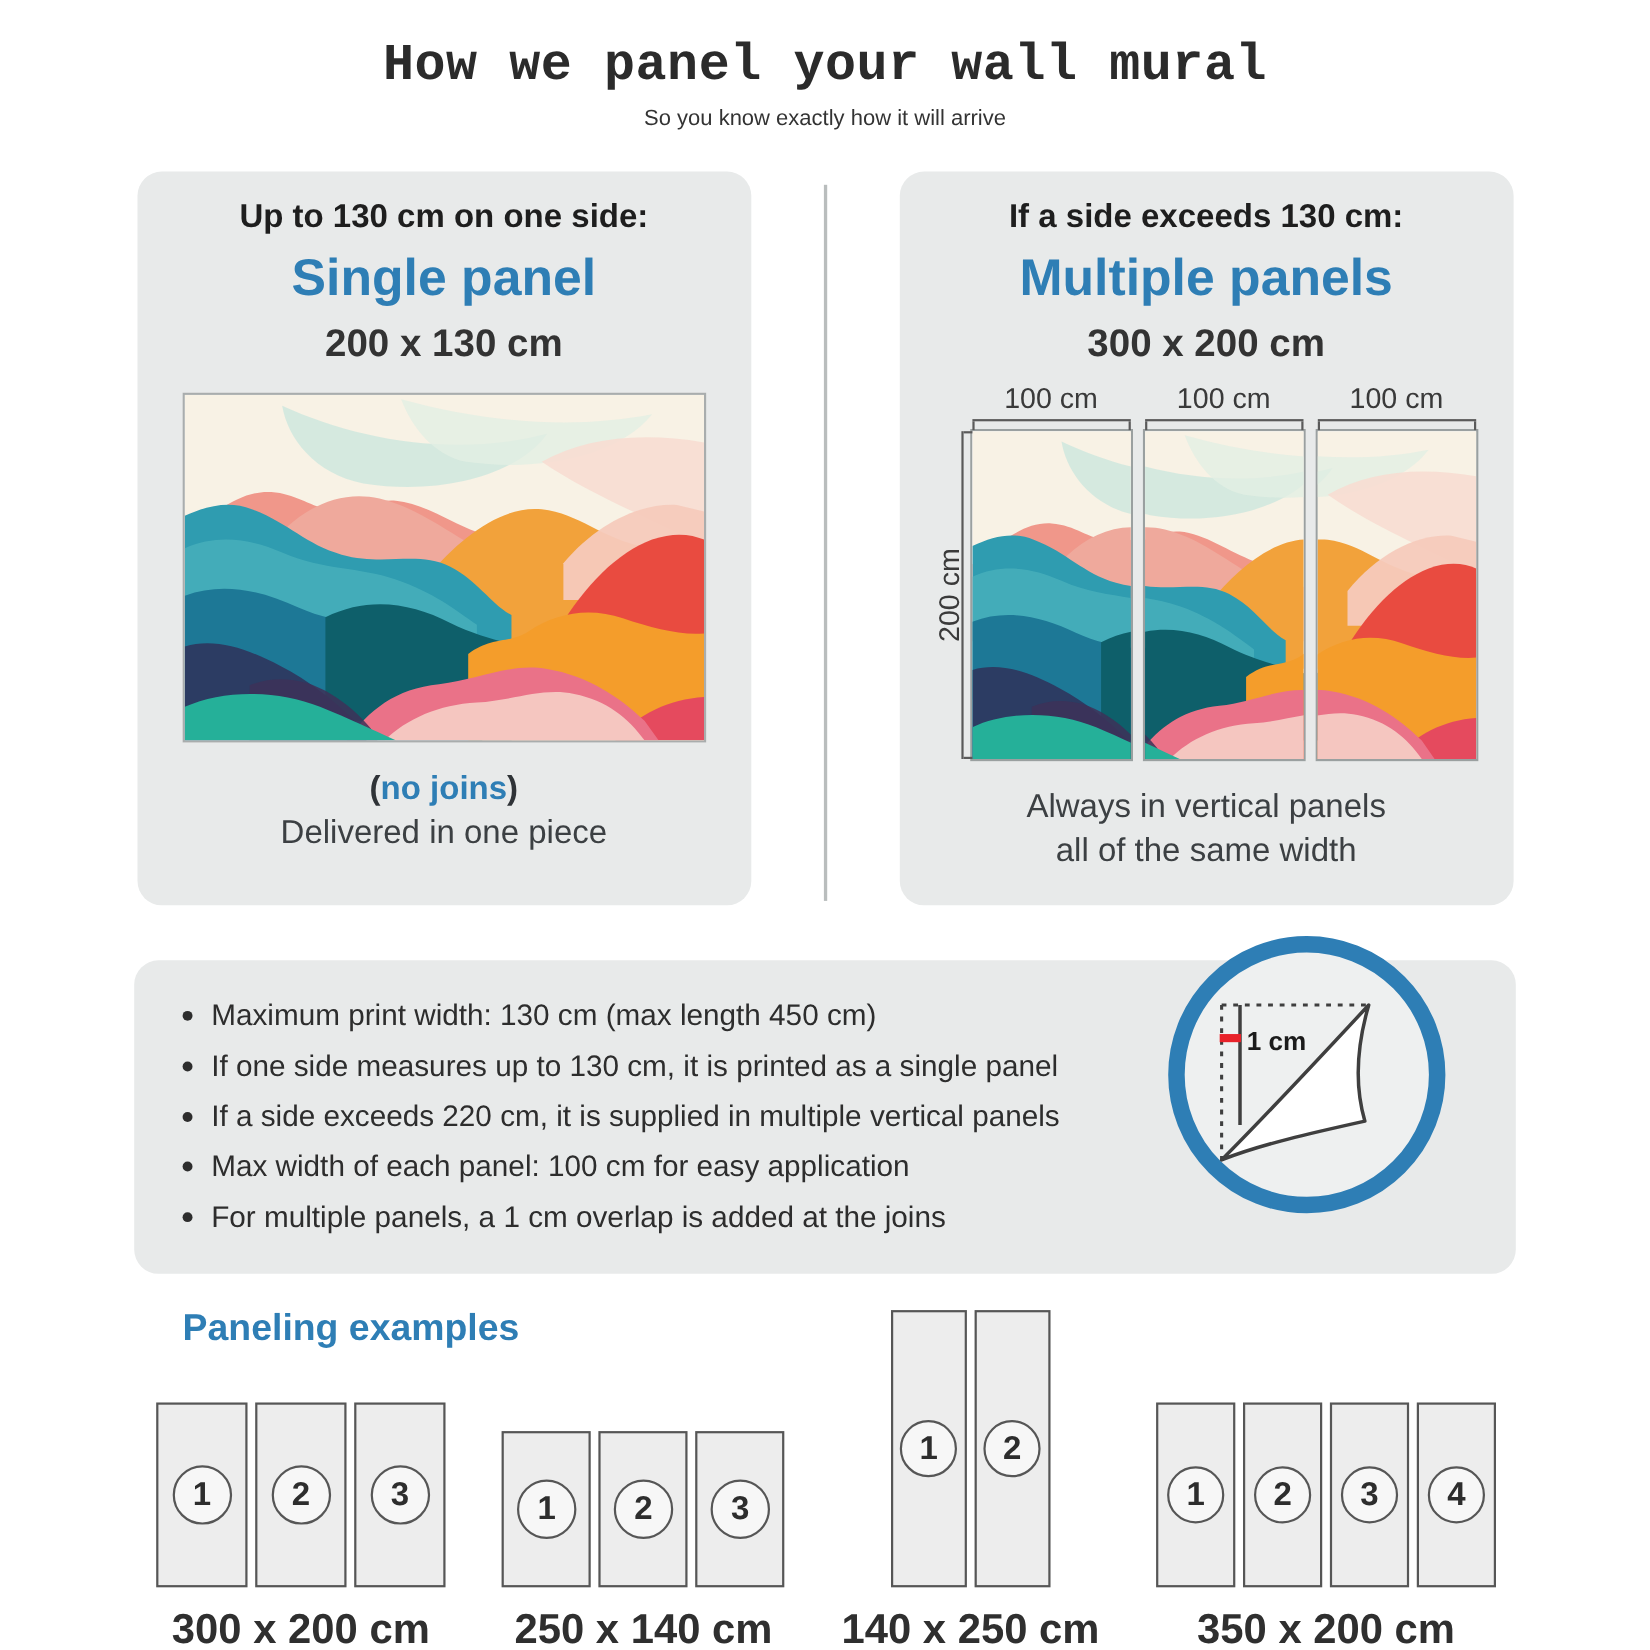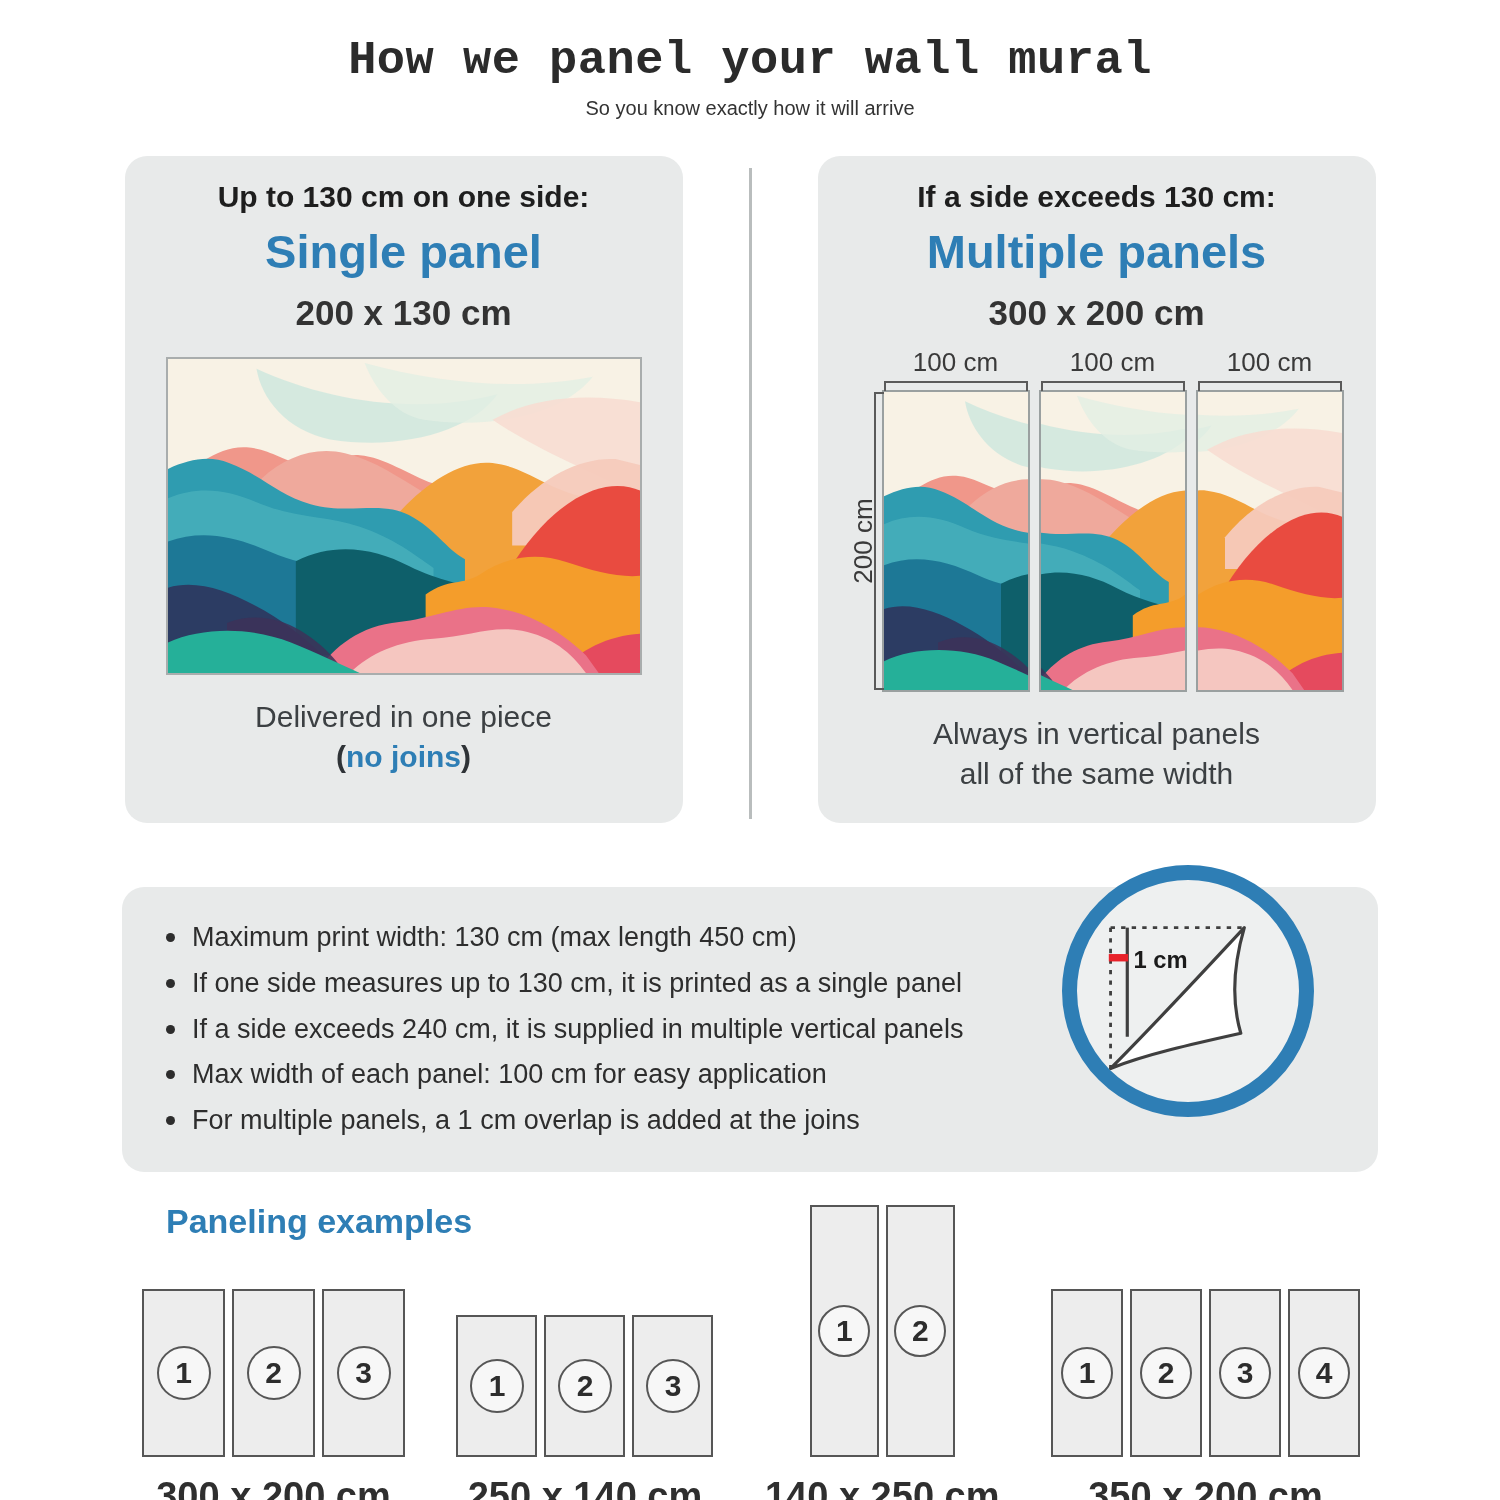--- a/index.html
+++ b/index.html
@@ -39,21 +39,21 @@
   .v-label { position:absolute; left:-48px; top:50%; transform:translateY(-50%) rotate(-90deg); font-size:26px; color:#3a3a3a; white-space:nowrap; width:130px; text-align:center; }
   .v-bracket { position:absolute; right:6px; top:2px; bottom:2px; border-left:2px solid #5a5a5a; }
   .v-bracket::before,.v-bracket::after { content:""; position:absolute; left:0; width:8px; height:2px; background:#5a5a5a; }
   .v-bracket::before { top:0; } .v-bracket::after { bottom:0; }
 
   .md-panels { display:flex; gap:9px; }
   .m-panel { width:148px; height:302px; border:2px solid #9aa0a0; background:#fff; }
   .m-panel svg { display:block; width:100%; height:100%; }
 
   
-  .info-box { position:relative; margin:64px 122px 0; background:#e8eaea; border-radius:22px; padding:34px 320px 34px 36px; min-height:216px; }
+  .info-box { position:relative; margin:50px 122px 0; background:#e8eaea; border-radius:22px; padding:34px 320px 34px 36px; min-height:216px; }
   .info-box ul { list-style:none; }
   .info-box li { position:relative; font-size:27px; color:#2d2d2d; padding-left:34px; margin-bottom:12px; line-height:1.25; }
   .info-box li:last-child { margin-bottom:0; }
   .info-box li::before { content:""; position:absolute; left:8px; top:12px; width:9px; height:9px; border-radius:50%; background:#2d2d2d; }
 
   .overlap-circle { position:absolute; right:64px; top:-22px; width:252px; height:252px; border-radius:50%; border:15px solid #2e7eb5; background:#eef0f0; display:flex; align-items:center; justify-content:center; }
   .overlap-circle svg { width:176px; height:176px; }
 
   
   .examples { margin:30px 122px 0; }
@@ -110,22 +110,22 @@
   <div class="card">
     <div class="condition">Up to 130 cm on one side:</div>
     <div class="result">Single panel</div>
     <div class="size">200 x 130 cm</div>
     <div class="mural-frame">
       <svg viewBox="0 0 480 320" preserveAspectRatio="none">
           <use href="#mural-art"></use>
         </svg>
     </div>
     <div class="card-caption">
+      <div><span class="paren">(</span><span class="highlight">no joins</span><span class="paren">)</span></div>
       <div>Delivered in one piece</div>
-      <div><span class="paren">(</span><span class="highlight">no joins</span><span class="paren">)</span></div>
     </div>
   </div>
 
   <div class="divider"></div>
 
   <div class="card">
     <div class="condition">If a side exceeds 130 cm:</div>
     <div class="result">Multiple panels</div>
     <div class="size">300 x 200 cm</div>
 
@@ -174,21 +174,21 @@
       <div>Always in vertical panels</div>
       <div>all of the same width</div>
     </div>
   </div>
 </div>
 
 <div class="info-box">
   <ul>
     <li>Maximum print width: 130 cm (max length 450 cm)</li>
     <li>If one side measures up to 130 cm, it is printed as a single panel</li>
-    <li>If a side exceeds 240 cm, it is supplied in multiple vertical panels</li>
+    <li>If a side exceeds 220 cm, it is supplied in multiple vertical panels</li>
     <li>Max width of each panel: 100 cm for easy application</li>
     <li>For multiple panels, a 1 cm overlap is added at the joins</li>
   </ul>
   <div class="overlap-circle">
     <svg viewBox="0 0 100 100">
       <line x1="6" y1="14" x2="84" y2="14" stroke="#3f3f3f" stroke-width="1.6" stroke-dasharray="2.5,3.5"></line>
       <line x1="6" y1="14" x2="6" y2="96" stroke="#3f3f3f" stroke-width="1.6" stroke-dasharray="2.5,3.5"></line>
       <line x1="15.5" y1="14" x2="15.5" y2="76" stroke="#3f3f3f" stroke-width="1.8"></line>
       <path d="M6,94 C28,72 56,42 82,14 C75,38 75,57 80,74 C53,80 26,86 6,94 Z" fill="#ffffff" stroke="#3f3f3f" stroke-width="1.8" stroke-linejoin="round"></path>
       <rect x="5" y="29" width="11" height="4.2" fill="#e8222a"></rect>

